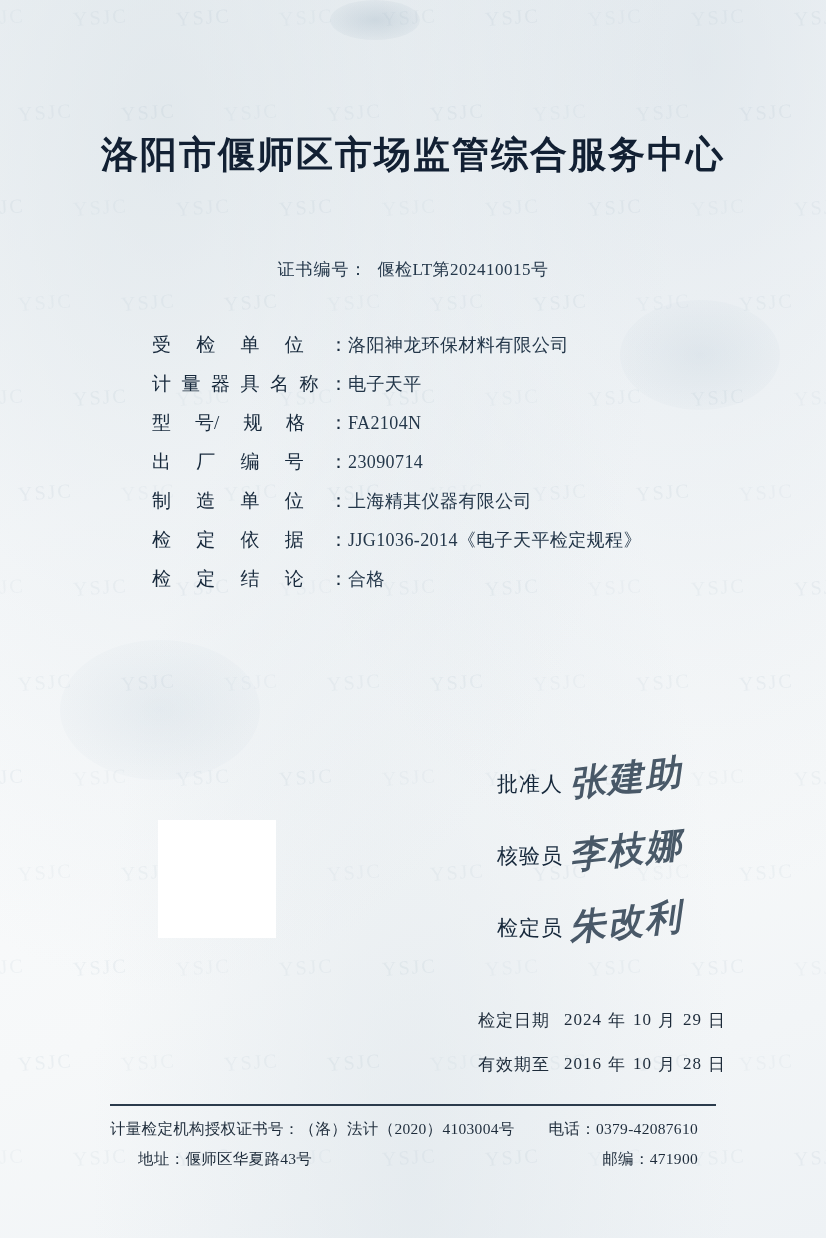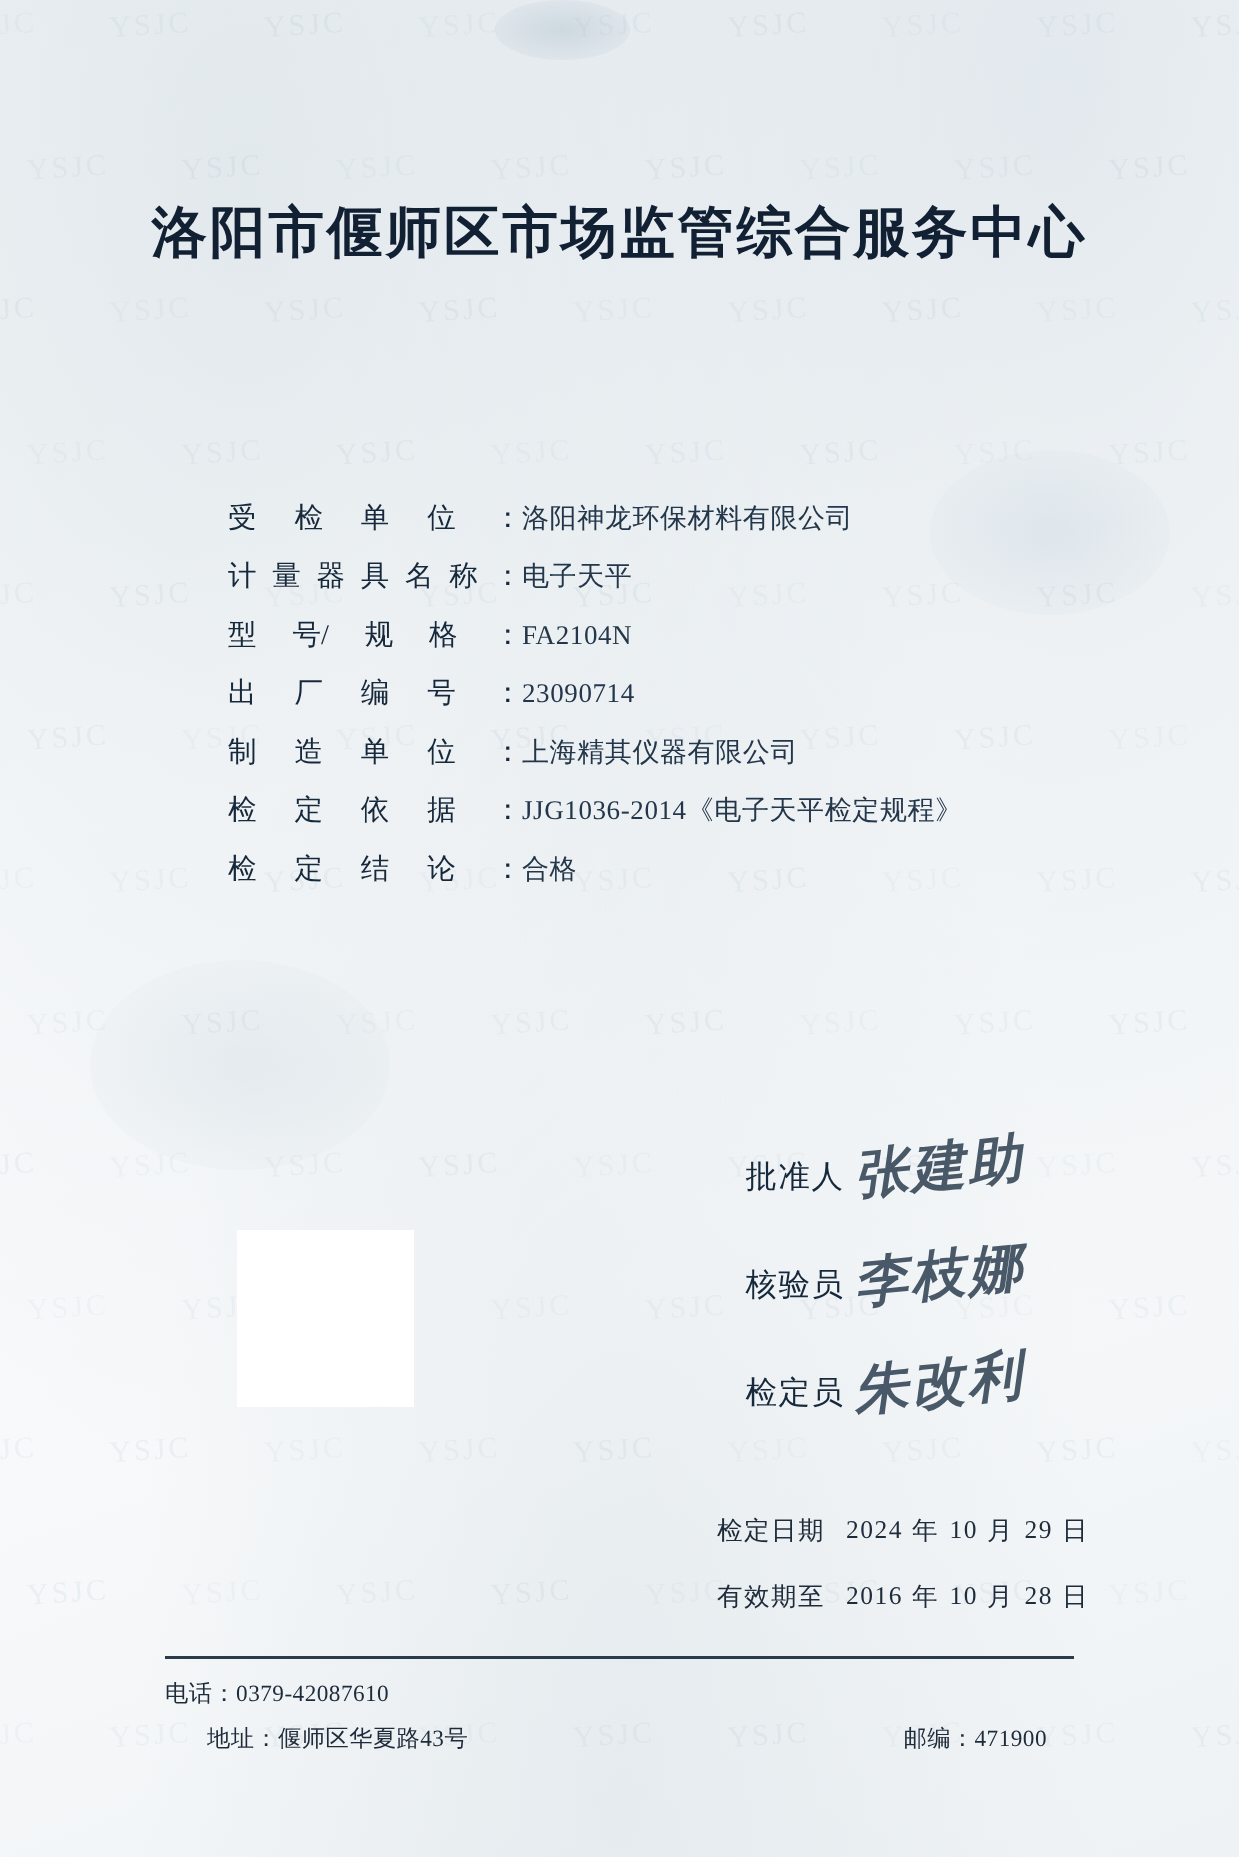--- a/index.html
+++ b/index.html
@@ -372,20 +372,23 @@
     </div>
 
   <div class="smudge" style="left:330px;top:0px;width:90px;height:40px;background:radial-gradient(ellipse,rgba(160,180,195,0.35),rgba(255,255,255,0));"></div>
   <div class="smudge" style="left:620px;top:300px;width:160px;height:110px;background:radial-gradient(ellipse,rgba(170,190,205,0.20),rgba(255,255,255,0));"></div>
   <div class="smudge" style="left:60px;top:640px;width:200px;height:140px;background:radial-gradient(ellipse,rgba(170,190,205,0.18),rgba(255,255,255,0));"></div>
 
   <div id="content">
 
     <div class="title-main">洛阳市偃师区市场监管综合服务中心</div>
 
+    <div class="cert-no-row">
+      <span class="cert-no-label">证书编号：</span><span class="cert-no-value">偃检LT第202410015号</span>
+    </div>
 
     <div class="fields" id="fields">
         <div class="field-row">
           <div class="field-label">
             <span>受</span>
             <span>检</span>
             <span>单</span>
             <span>位</span>
             <span>：</span>
           </div>
@@ -1324,20 +1327,21 @@
           <span class="date-seg">10</span>
           <span class="date-unit">月</span>
           <span class="date-seg">28</span>
           <span class="date-unit">日</span>
         </div>
       </div>
 
     <div class="footer-rule"></div>
     <div class="footer">
       <div class="footer-row first">
+        <span class="left">计量检定机构授权证书号：（洛）法计（2020）4103004号</span>
         <span class="right">电话：0379-42087610</span>
       </div>
       <div class="footer-row indent">
         <span class="left">地址：偃师区华夏路43号</span>
         <span class="right">邮编：471900</span>
       </div>
     </div>
 
   </div>
 </div>

